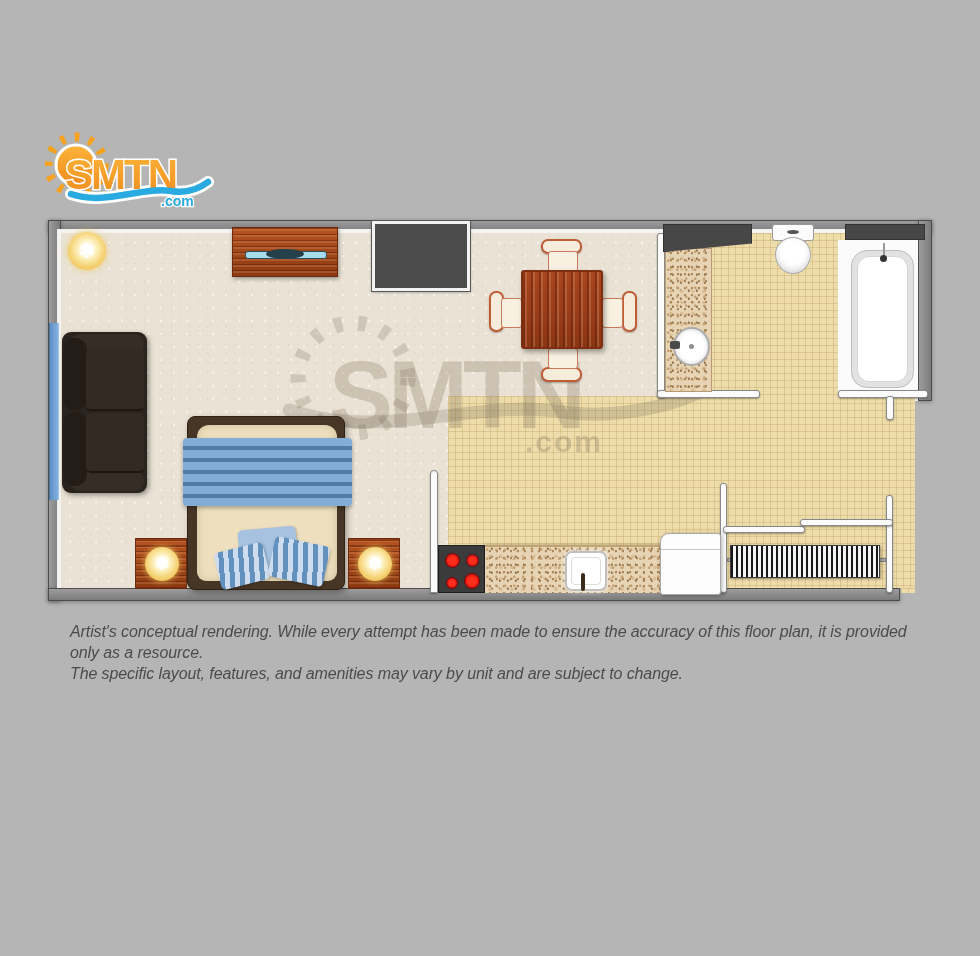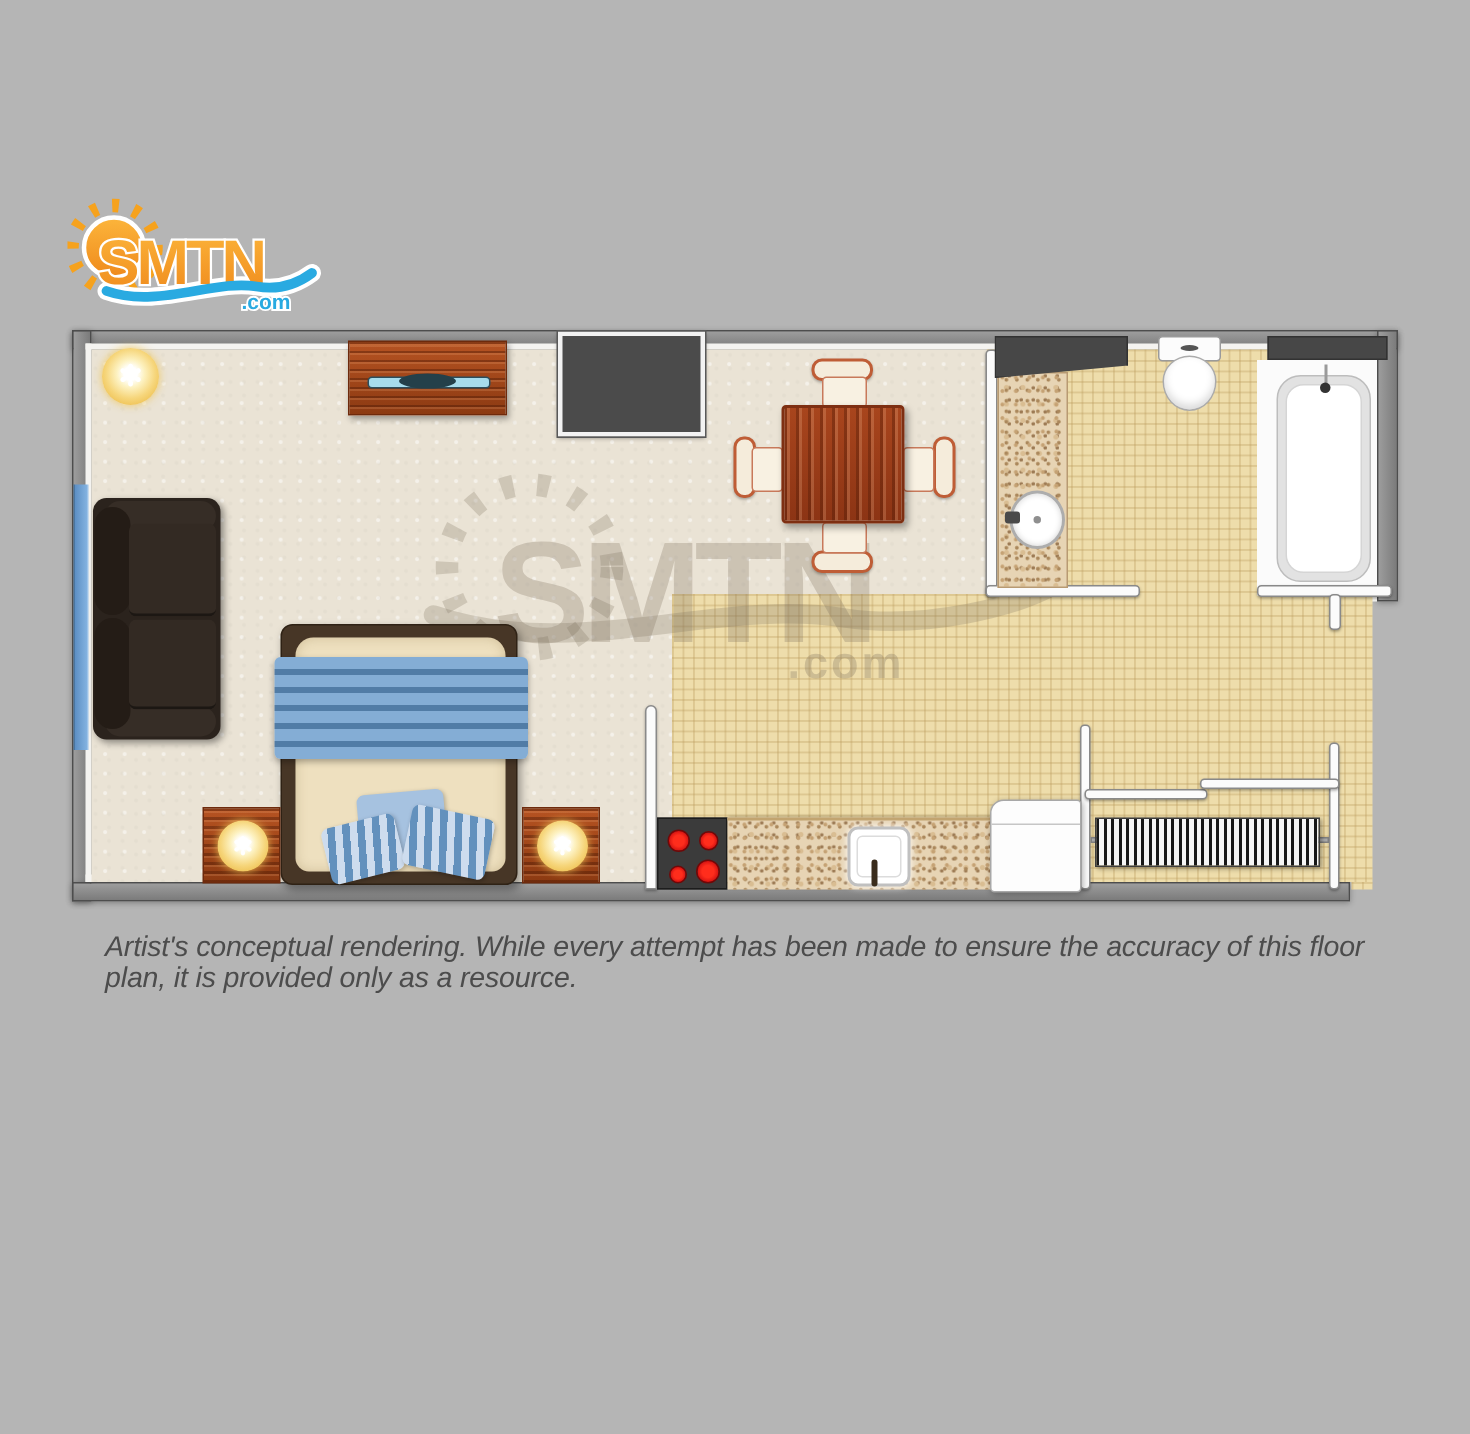--- a/index.html
+++ b/index.html
@@ -110,21 +110,21 @@
   .tank{position:absolute;background:#fcfcfc;border:1px solid #9a9a9a;border-radius:3px;box-sizing:border-box;}
   .tankbtn{position:absolute;background:#555;border-radius:50%;}
   .bowl{position:absolute;background:#fff;border:1px solid #ababab;border-radius:50% 50% 50% 50%/46% 46% 54% 54%;box-shadow:inset 0 -3px 6px rgba(0,0,0,.15);box-sizing:border-box;}
   .bathtub{background:#e2e2e2;border:1px solid #bdbdbd;border-radius:16px;}
   .bathtub:before{content:"";position:absolute;inset:5px;background:#fff;border:1px solid #d5d5d5;border-radius:12px;}
   .tfstem{position:absolute;background:#9a9a9a;}
   .tfdot{position:absolute;background:#333;border-radius:50%;}
 
   
   #disclaimer{position:absolute;left:70px;top:621px;width:852px;
-    font-style:italic;font-size:19px;line-height:21px;color:#4c4c4c;letter-spacing:-0.1px;}
+    font-style:italic;font-size:16px;line-height:21px;color:#4c4c4c;letter-spacing:-0.1px;}
 </style>
 </head>
 <body>
 
 <svg id="logo" viewBox="0 0 178 96">
   <defs>
     <linearGradient id="og" x1="0" y1="0" x2="0" y2="1">
       <stop offset="0" stop-color="#fcb53b"></stop>
         <stop offset="1" stop-color="#ef8a1c"></stop>
     </linearGradient>
@@ -250,13 +250,14 @@
   <div class="fx darkblock ontop" style="left:797px;top:4px;width:80px;height:16px;"></div>
   <div class="fx bathtub" style="left:803px;top:30px;width:63px;height:138px;">
     <div class="tfstem" style="left:31px;top:-8px;width:2px;height:14px;"></div>
     <div class="tfdot" style="left:28px;top:4px;width:7px;height:7px;"></div>
   </div>
 
 </div>
 
 <div id="disclaimer">
   <div>Artist's conceptual rendering. While every attempt has been made to ensure the accuracy of this floor plan, it is provided only as a resource.</div>
+  <div>The specific layout, features, and amenities may vary by unit and are subject to change.</div>
 </div>
 
 </body></html>

